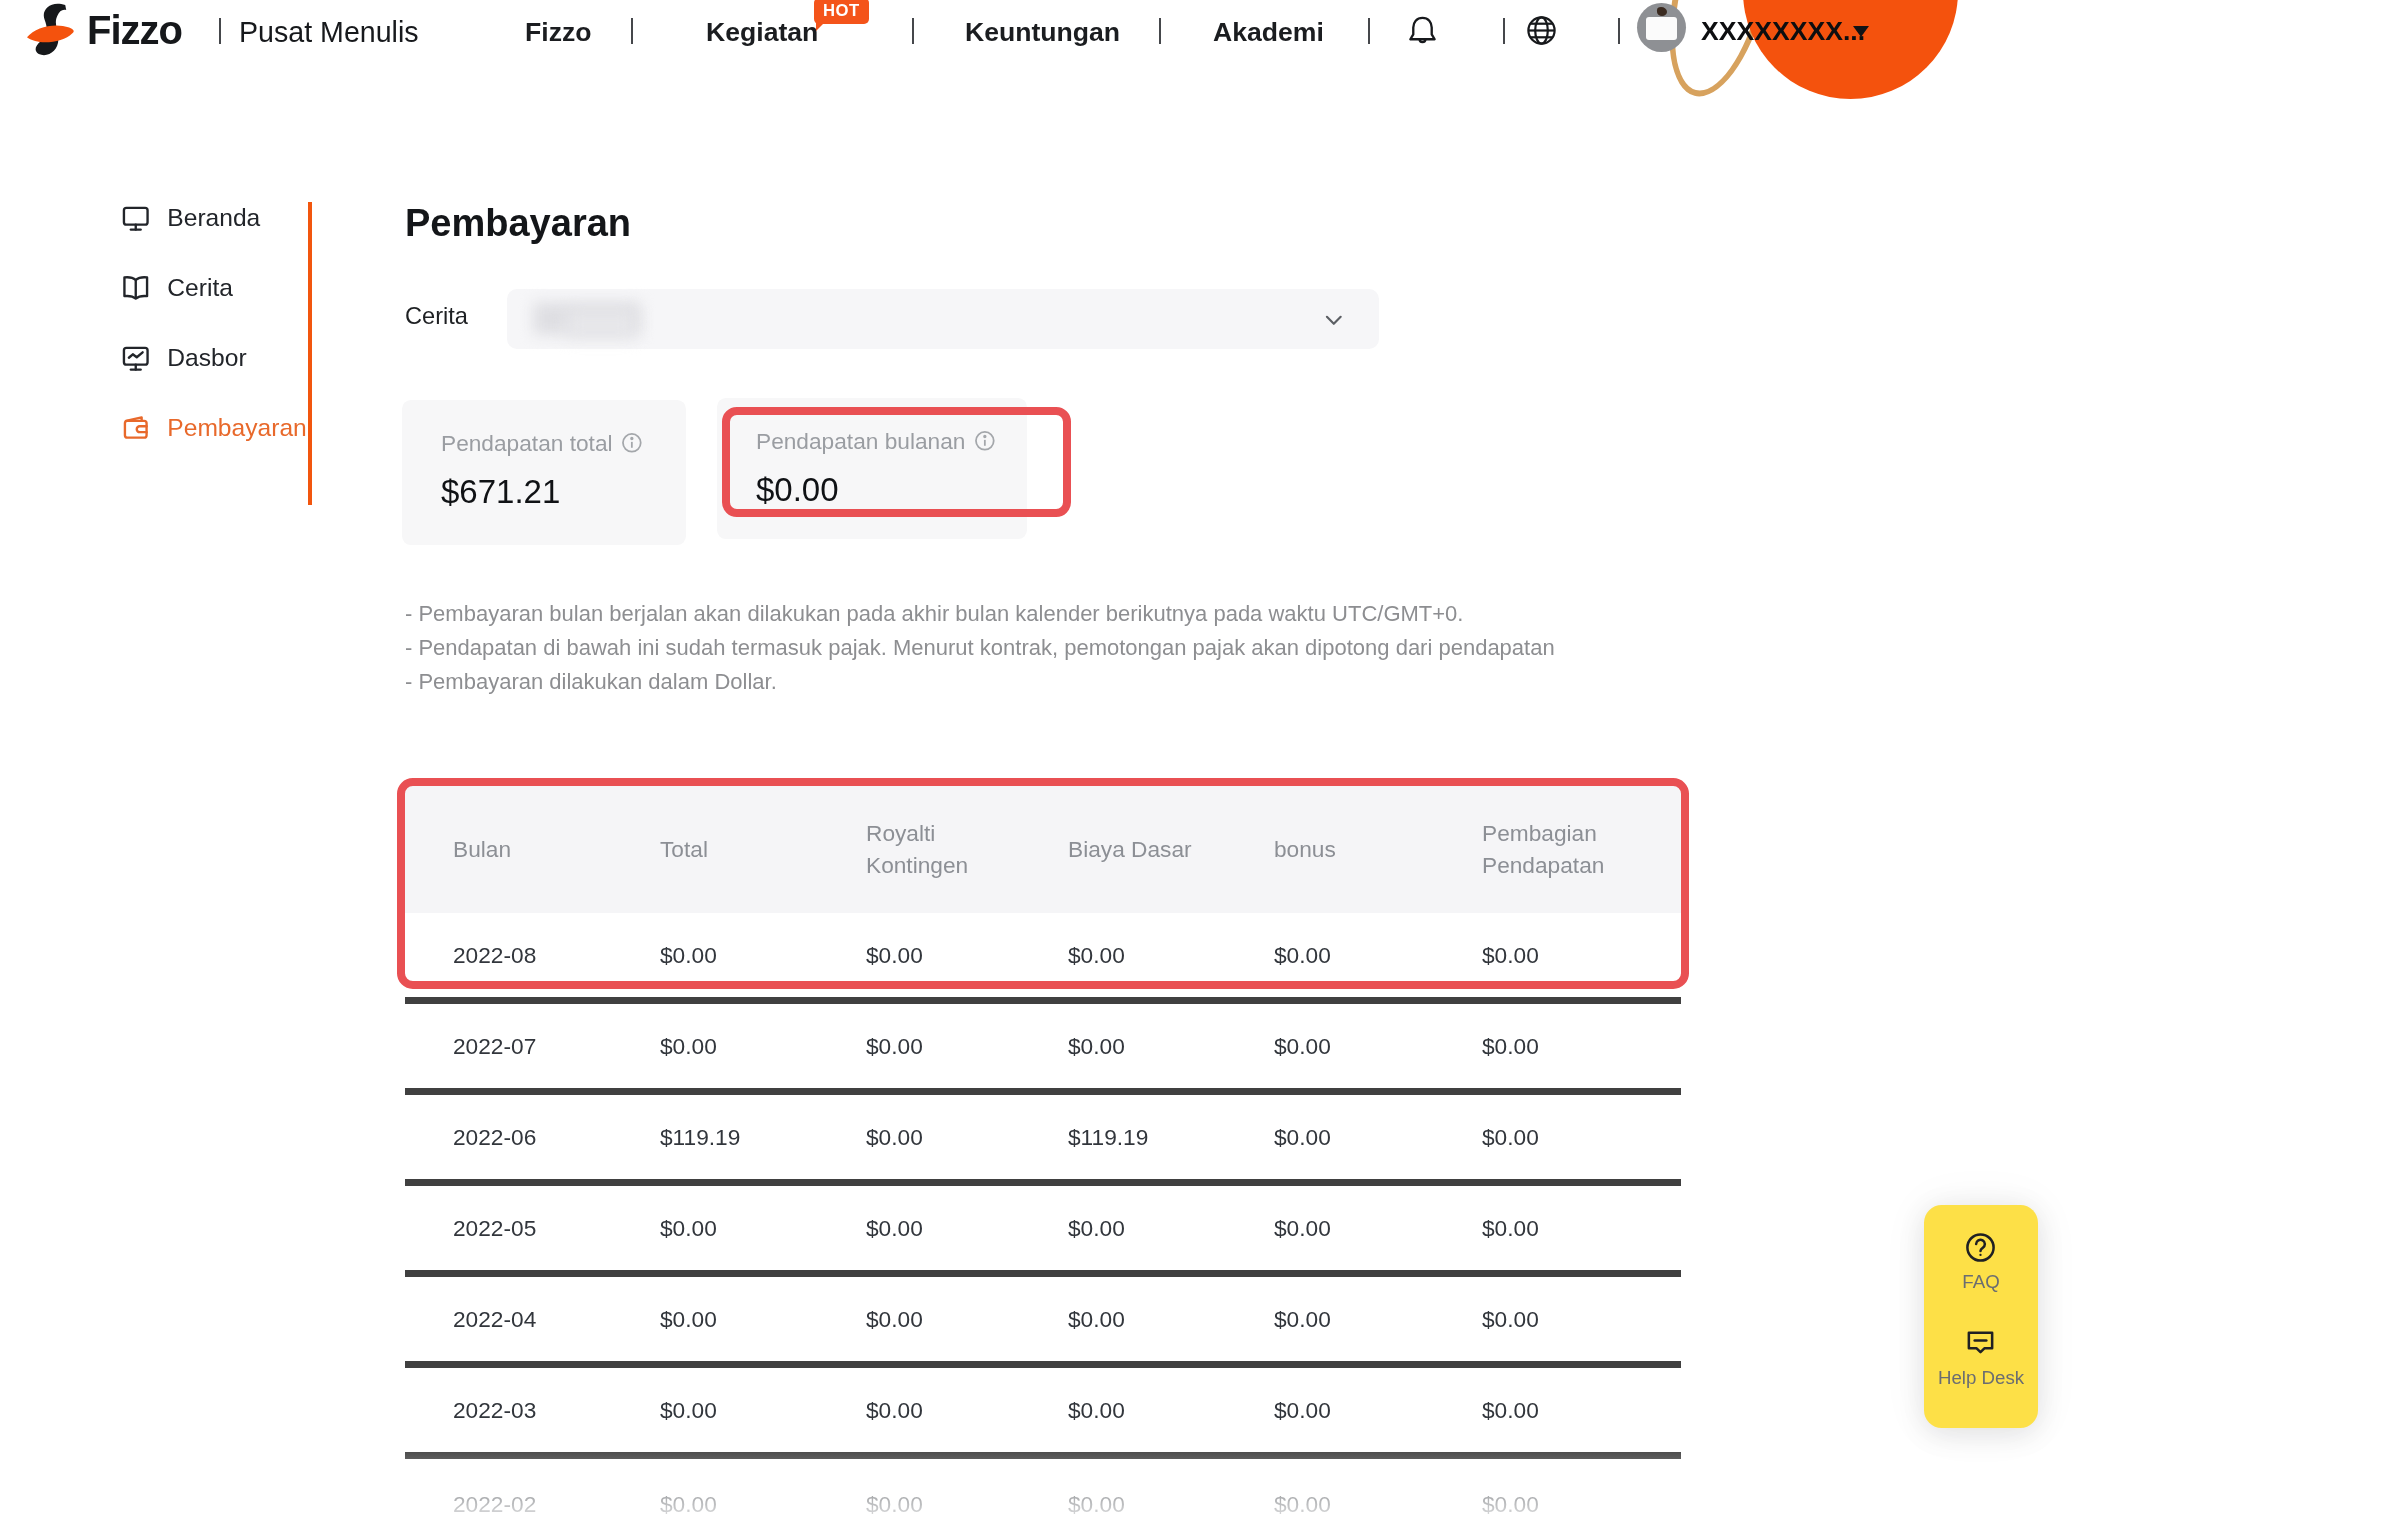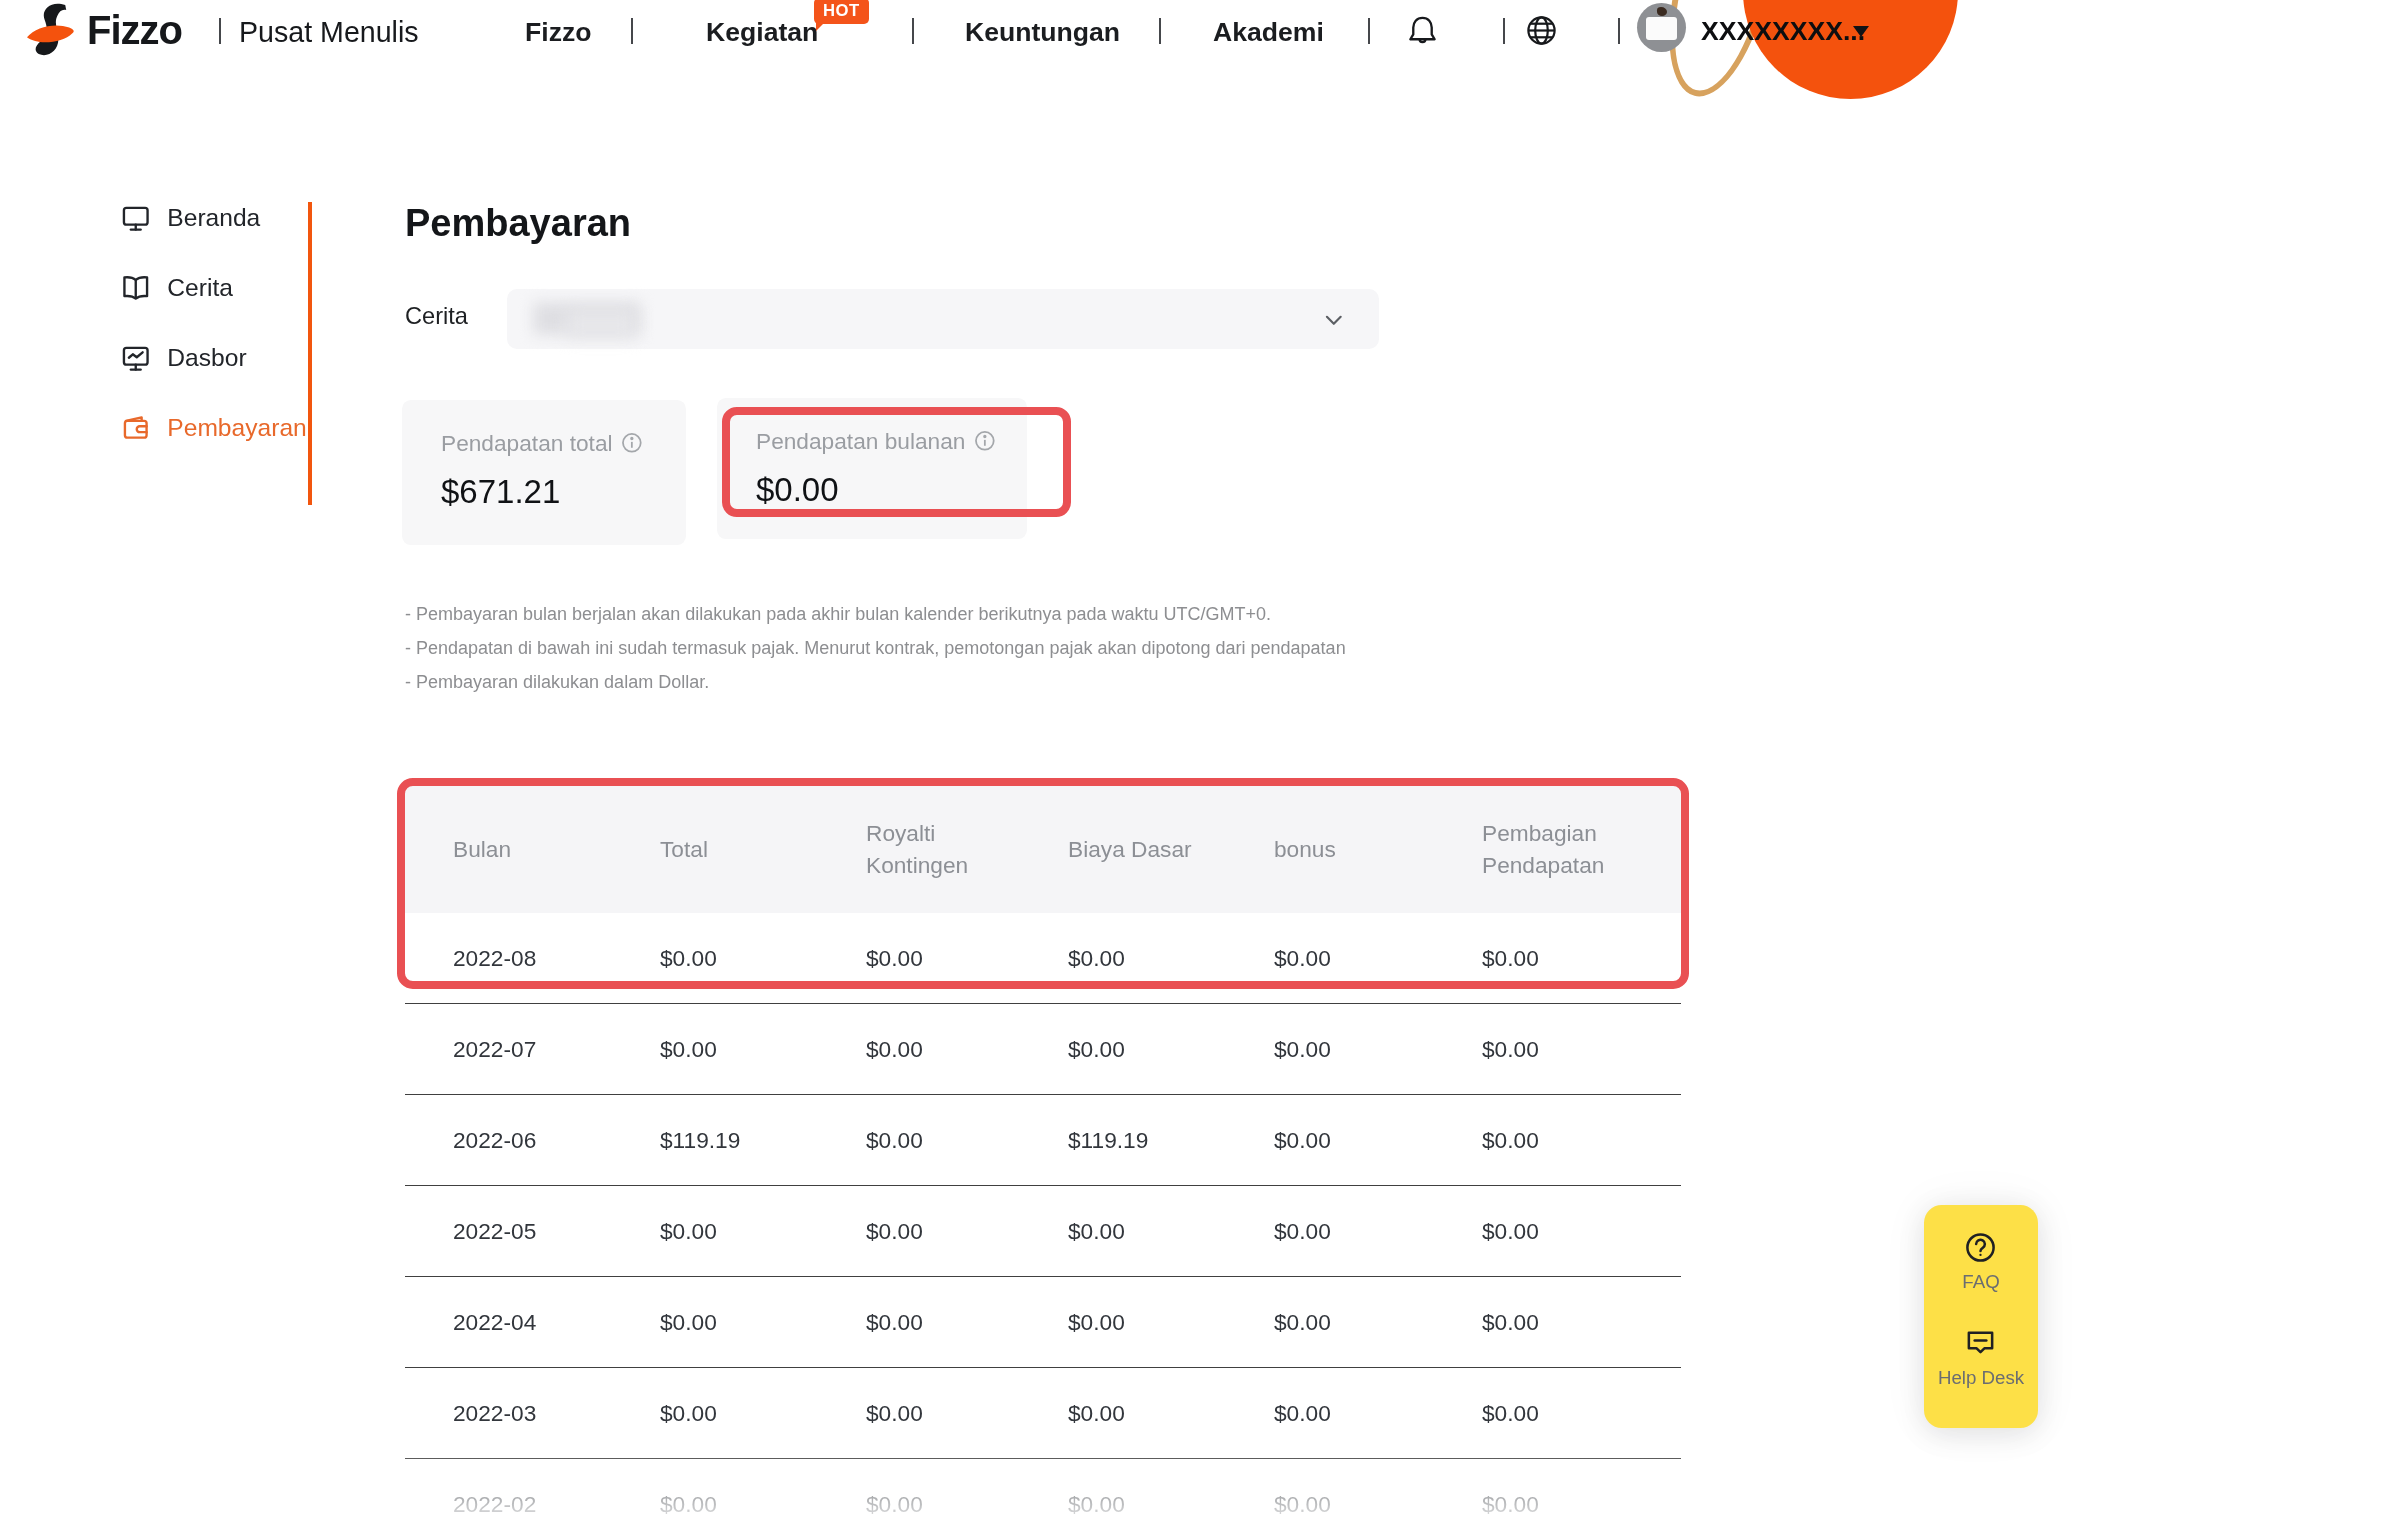--- a/index.html
+++ b/index.html
@@ -57,29 +57,29 @@
   .card-1 { left:402px; top:400px; width:284px; height:145px; }
   .card-2 { left:717px; top:398px; width:310px; height:141px; }
   .card-label { position:absolute; left:39px; top:29.6px; display:flex; align-items:center; gap:8.9px;
     font-size:22.7px; color:#9a9da2; white-space:nowrap; }
   .card-label svg { width:21.7px; height:21.7px; }
   .card-value { position:absolute; left:39px; top:73px; font-size:33px; font-weight:400; color:#101215; }
   .anno { position:absolute; border:8.9px solid #E95053; pointer-events:none; z-index:5; }
   .anno-card { left:722px; top:407px; width:349px; height:110px; border-radius:14.8px; }
   .anno-table { left:397px; top:778px; width:1292px; height:211px; border-radius:15.8px; }
 
-  .notes { position:absolute; left:405px; top:597px; font-size:18px; line-height:34px; color:#8d8e91; }
+  .notes { position:absolute; left:405px; top:597px; font-size:22px; line-height:34px; color:#8d8e91; }
   .notes a { color:#E7671E; text-decoration:none; cursor:pointer; }
 
   
   .table { position:absolute; left:405px; top:785px; width:1276px; }
   .trow { display:grid; grid-template-columns:207px 206px 202px 206px 208px 247px; align-items:center; }
   .thead { height:128px; background:#f5f5f7; border-radius:7.9px 7.9px 0 0; color:#8c8f95; font-size:22.7px;
     line-height:32.5px; white-space:pre-line; }
-  .tbody .trow { height:91px; color:#32363c; font-size:22.7px; border-bottom:1px solid #404040; }
+  .tbody .trow { height:91px; color:#32363c; font-size:22.7px; border-bottom:7px solid #404040; }
   .tbody .trow:last-child { border-bottom:none; }
   .tcell { padding-left:48px; }
 
   .bottom-fade { position:absolute; left:0; top:1446px; width:2406px; height:93px; z-index:4;
     background:linear-gradient(to bottom, rgba(255,255,255,0), rgba(255,255,255,.92) 85%, #fff); pointer-events:none; }
 
   
   .help-widget { position:absolute; left:1924px; top:1205px; width:114px; height:223px; background:#fde047;
     border-radius:17.7px; box-shadow:0 5.9px 27.6px rgba(20,20,30,.10), 0 0 49px rgba(20,20,30,.05); z-index:6;
     display:flex; flex-direction:column; align-items:center; }

